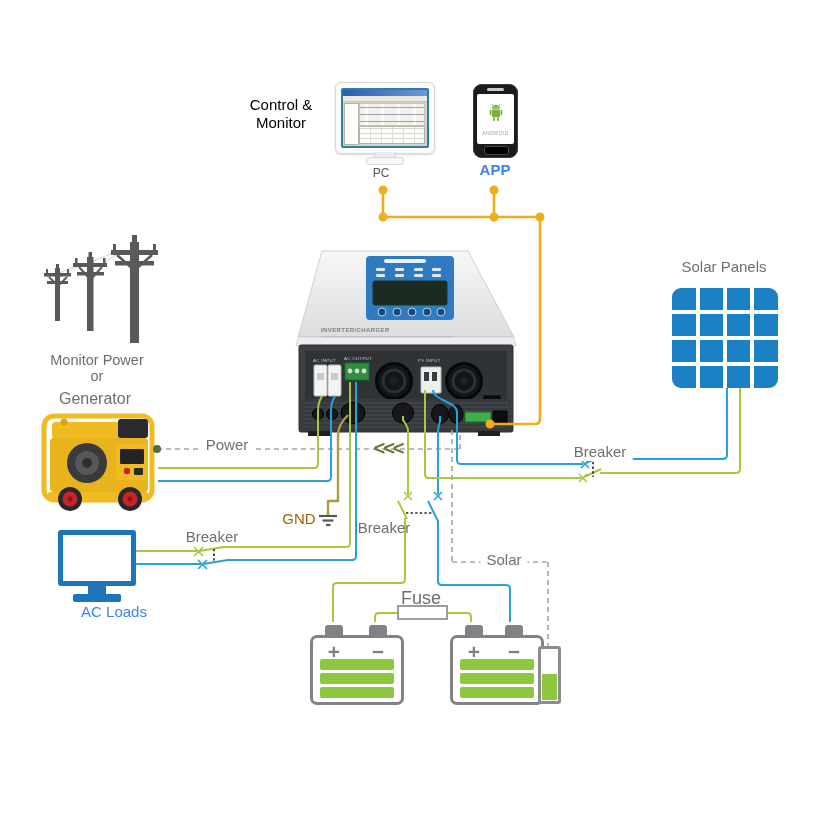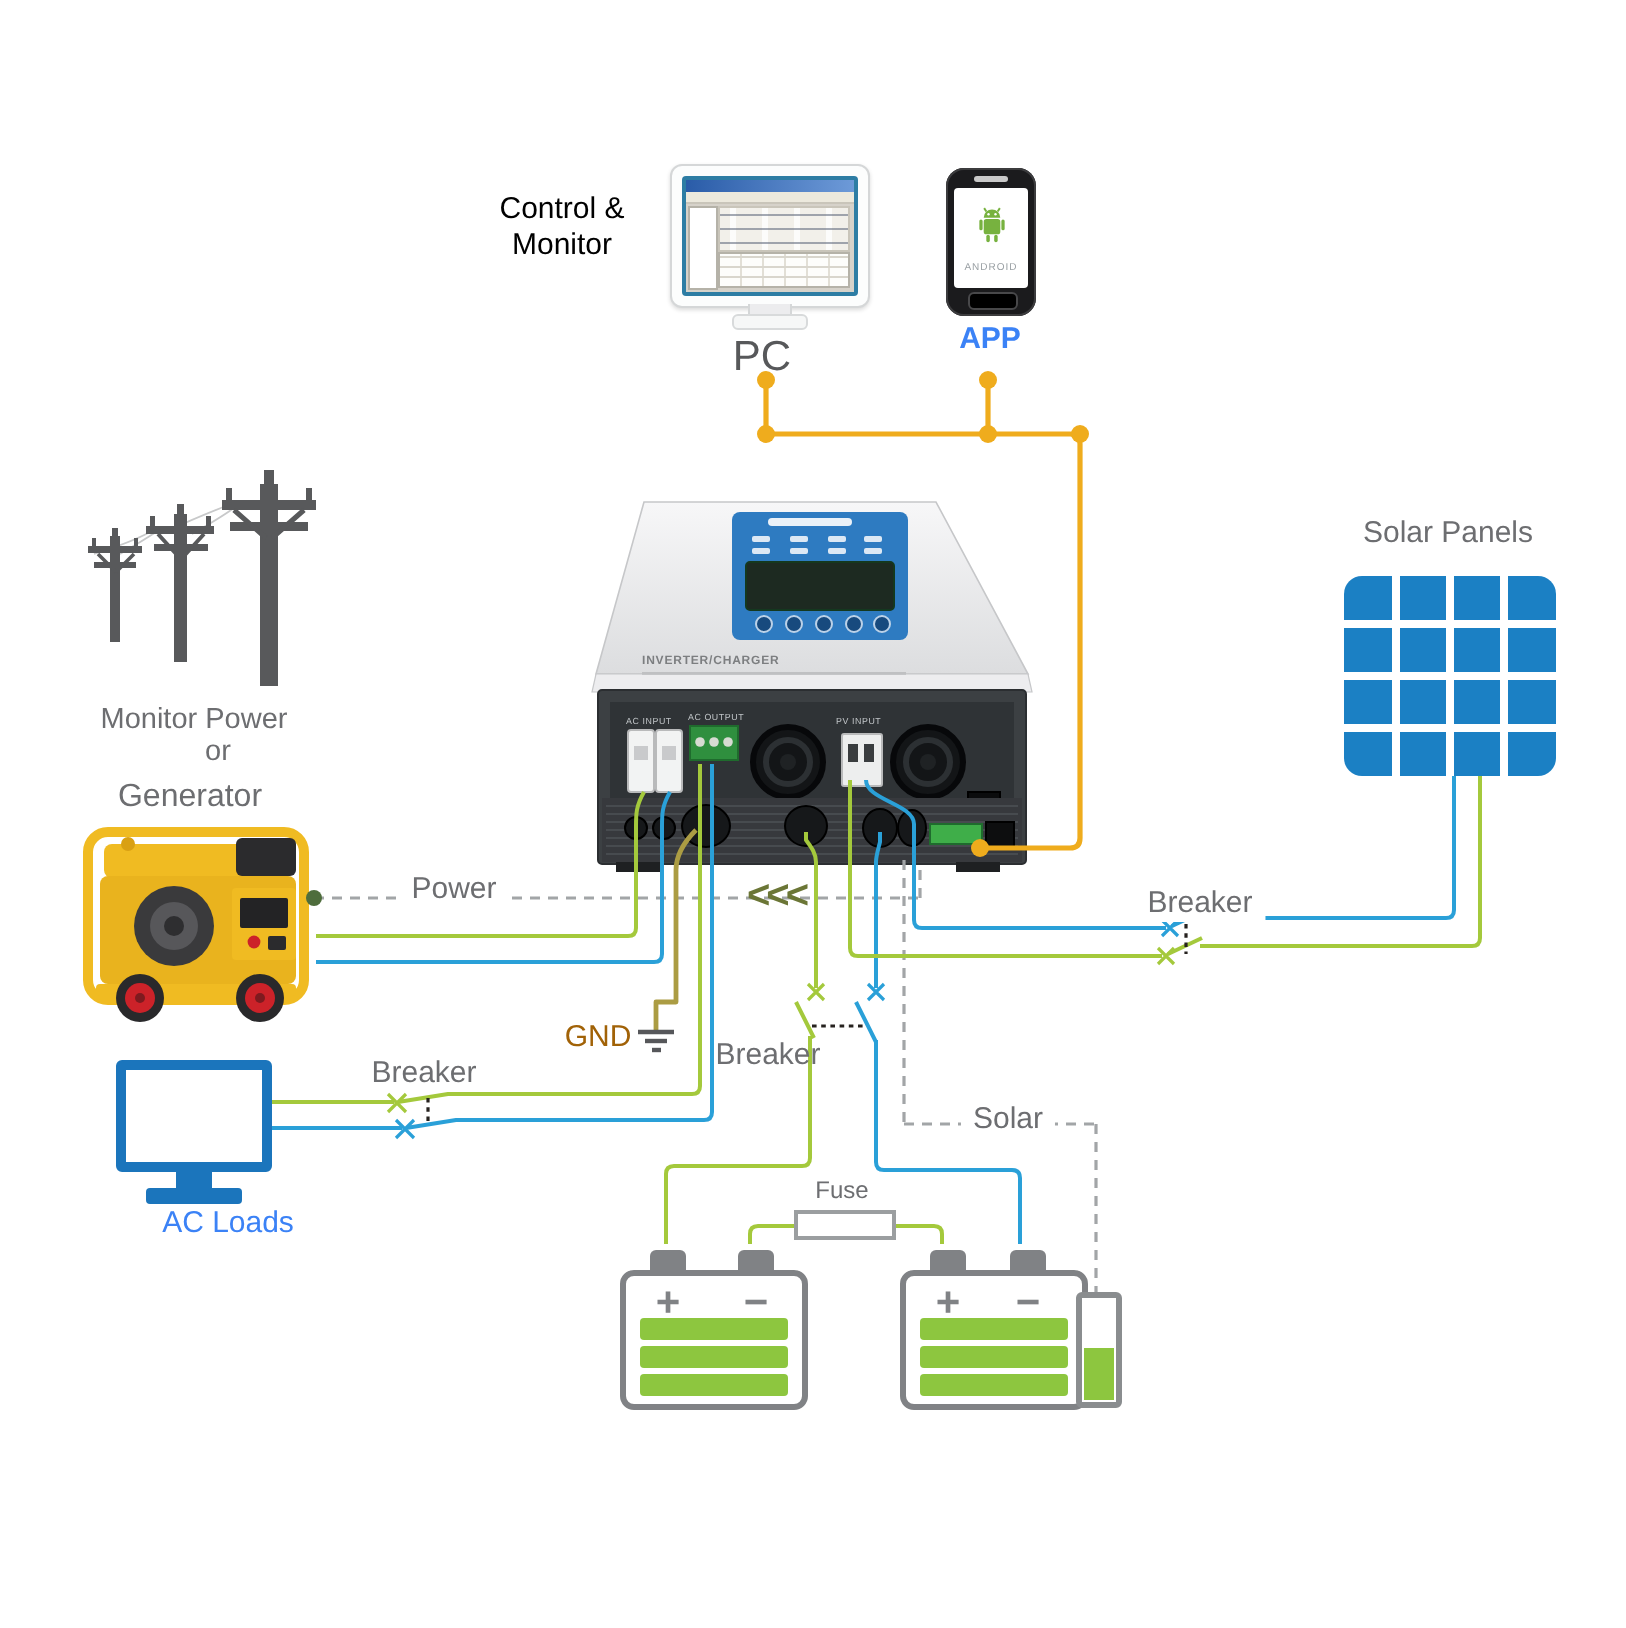--- a/index.html
+++ b/index.html
@@ -355,29 +355,29 @@
       <path class="w-b" d="M433,390 C433,400 457,402 457,412 V460 Q457,464 461,464 H583"></path>
       <path class="xb" d="M581,460 l8,8 M589,460 l-8,8"></path>
       <path class="w-b" d="M586,463 L603,455"></path>
       <path class="w-b" d="M602,459 H723 Q727,459 727,455 V388"></path>
       <path class="tie" d="M593,462 V477"></path>
     </g>
   </svg>
 
   <div class="lbl" style="left:281px;top:96px;white-space:pre-line;text-align:center;color:#000000">Control &amp;
 Monitor</div>
-  <div class="lbl" style="left:381px;top:166px;font-size:21px;color:#57585a">PC</div>
+  <div class="lbl" style="left:381px;top:166px;font-size:12px;color:#57585a">PC</div>
   <div class="lbl" style="left:495px;top:161px;font-weight:bold;color:#3b82f6">APP</div>
   <div class="lbl" style="left:724px;top:258px">Solar Panels</div>
   <div class="lbl" style="left:97px;top:352px;font-size:14.5px">Monitor Power</div>
-  <div class="lbl" style="left:109px;top:368px;font-size:14.5px">or</div>
+  <div class="lbl" style="left:97px;top:368px;font-size:14.5px">or</div>
   <div class="lbl" style="left:95px;top:389px;font-size:16px">Generator</div>
   <div class="lbl bgw" style="left:227px;top:436px">Power</div>
   <div class="lbl" style="left:388px;top:436px;font-size:20px;font-weight:bold;letter-spacing:-2px;color:var(--chevron-olive)">&lt;&lt;&lt;</div>
   <div class="lbl" style="left:299px;top:510px;color:#a16207">GND</div>
   <div class="lbl" style="left:212px;top:528px">Breaker</div>
   <div class="lbl" style="left:384px;top:519px">Breaker</div>
   <div class="lbl bgw" style="left:600px;top:443px">Breaker</div>
   <div class="lbl bgw" style="left:504px;top:551px">Solar</div>
-  <div class="lbl" style="left:421px;top:588px;font-size:12px">Fuse</div>
+  <div class="lbl" style="left:421px;top:588px;font-size:18px">Fuse</div>
   <div class="lbl" style="left:114px;top:603px;color:#3b82f6">AC Loads</div>
 
 </div>
 
 </body></html>

